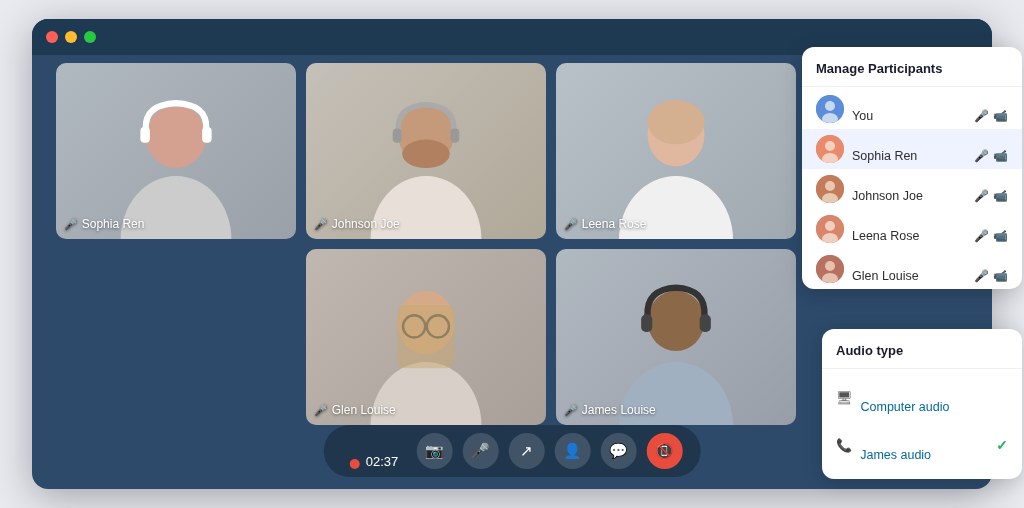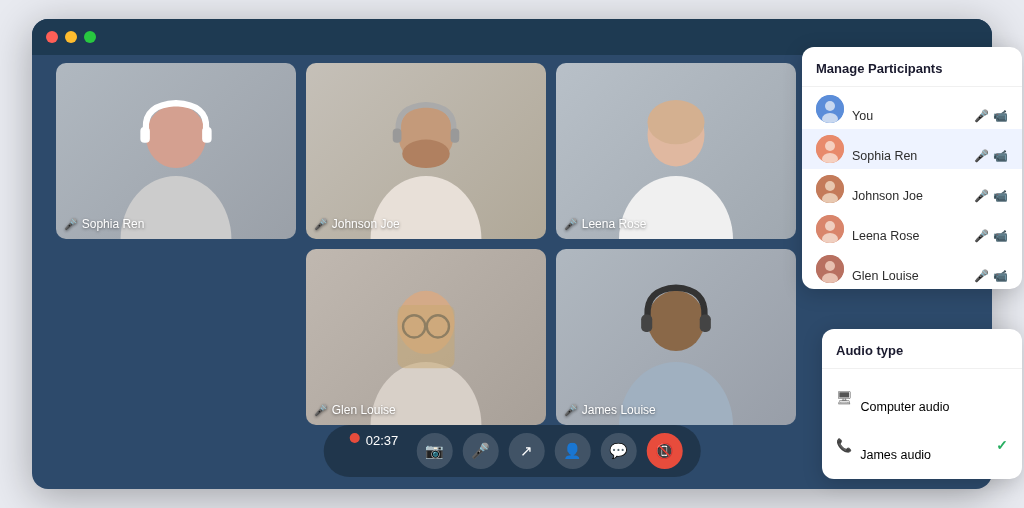--- a/index.html
+++ b/index.html
@@ -96,21 +96,21 @@
       border-radius: 50%;
       background: rgba(255,255,255,0.15);
       border: none;
       color: white;
       display: flex; align-items: center; justify-content: center;
       cursor: pointer;
       font-size: 15px;
     }
     .ctrl-btn.record {
       background: transparent;
-      display: flex; align-items: flex-start; gap: 6px;
+      display: flex; align-items: flex-end; gap: 6px;
       width: auto;
       border-radius: 20px;
       padding: 0 8px;
       font-size: 13px;
       color: white;
     }
     .record-dot {
       width: 10px; height: 10px;
       border-radius: 50%;
       background: #e74c3c;
@@ -217,21 +217,21 @@
     .audio-option.selected { }
 
     .audio-icon {
       font-size: 13px;
       color: #555;
     }
 
     .audio-label {
       flex: 1;
       font-size: 12.5px;
-      color: #000000;
+      color: #0369a1;
       margin-top: 20px;
     }
 
     .check-icon {
       color: #27ae60;
       font-size: 14px;
       font-weight: 700;
     }
 
     

